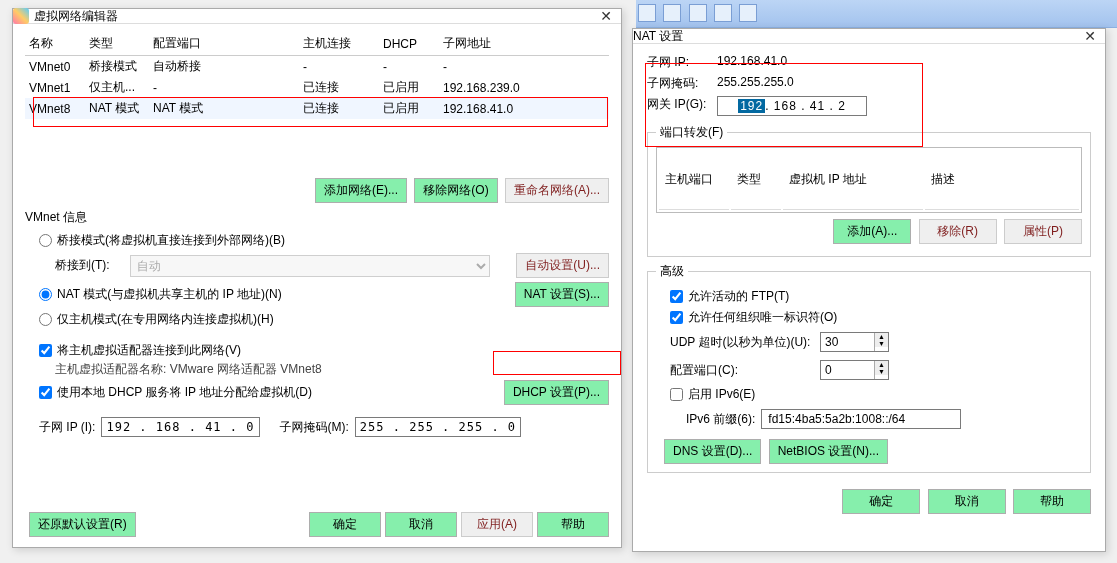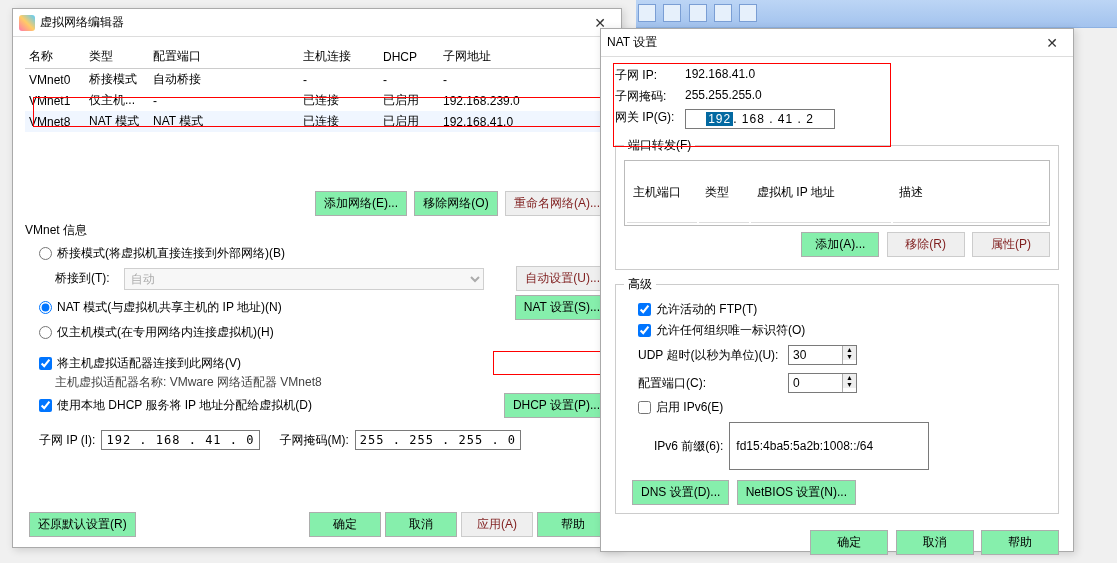--- a/index.html
+++ b/index.html
@@ -1,18 +1,18 @@
 <!DOCTYPE html>
 <html><head>
 <meta charset="utf-8">
 <style>
   * { box-sizing: border-box; margin: 0; padding: 0; font-family: "Microsoft YaHei", "Segoe UI", Tahoma, sans-serif; font-size: 12px; }
   body { background: #f0f0f0; width: 1117px; height: 563px; position: relative; overflow: hidden; }
   .window { position: absolute; background: #fff; border: 1px solid #aaa; box-shadow: 2px 2px 8px rgba(0,0,0,0.15); }
-  .titlebar { height: 28px; display: flex; align-items: center; padding: 0 6px; border-bottom: 1px solid #ddd; }
+  .titlebar { height: 15px; display: flex; align-items: center; padding: 0 0; border-bottom: 1px solid #ddd; }
   .titlebar .title { flex: 1; }
   .titlebar .close { width: 30px; text-align: center; cursor: pointer; font-size: 14px; color: #333; }
 
   
   .win-left { left: 12px; top: 8px; width: 610px; height: 540px; }
   .table-wrap { padding: 8px 12px 0; }
   table.net { width: 100%; border-collapse: collapse; table-layout: fixed;}
   table.net th { text-align: left; font-weight: normal; padding: 3px 4px; border-bottom: 1px solid #ccc; background:#fff;}
   table.net td { padding: 2px 4px; }
   tr.sel { background: #f0f6ff; }
@@ -27,34 +27,34 @@
   .radio-row input, .check-row input { margin-right: 5px; }
   .rightbtn { margin-left: auto; }
   .indent { padding-left: 30px; color:#444;}
   .ipbox { display:inline-block; border:1px solid #7a7a7a; padding:2px 4px; min-width:130px; text-align:center; font-family:Consolas,monospace; letter-spacing:1px; background:#fff;}
   select.combo { border:1px solid #bbb; padding:2px; min-width:360px; background:#f5f5f5; color:#888;}
   .footbtns { position:absolute; bottom:10px; left:0; right:0; padding:0 12px; display:flex; align-items:center;}
   .footbtns .btn{min-width:72px;}
   .redbox2 { position:absolute; border:1px solid red; left:480px; top:342px; width:128px; height:24px; pointer-events:none;}
 
   
-  .win-right { left: 600px; top: 28px; width: 474px; height: 524px; }
+  .win-right { left: 632px; top: 28px; width: 474px; height: 524px; }
   .win-right .body { padding: 8px 14px; }
   .kv { display:flex; padding:2px 0;}
   .kv .k{width:70px;}
   .redbox3 { position:absolute; border:1px solid red; left:12px; top:34px; width:278px; height:84px; pointer-events:none;}
   fieldset.grp { border:1px solid #ccc; margin:6px 0; padding:6px 8px 8px;}
   fieldset.grp > legend{ padding:0 4px; color:#000;}
   .porttable{border:1px solid #bbb; height:66px; width:100%; background:#fff;}
   .porttable th{font-weight:normal; text-align:left; padding:3px 6px; border-bottom:1px solid #ddd;}
   .spin{display:inline-flex; border:1px solid #7a7a7a;}
   .spin input{border:none; width:48px; padding:2px 4px; text-align:left;}
   .spin .arrows{width:14px; display:flex; flex-direction:column; border-left:1px solid #aaa;}
   .spin .arrows span{font-size:7px; line-height:7px; text-align:center; cursor:pointer; background:#eee;}
-  .txt{border:1px solid #7a7a7a; padding:16px 6px; width:200px;}
+  .txt{border:1px solid #7a7a7a; padding:2px 6px; width:200px;}
   .toolbar-bg{position:absolute; left:636px; right:0; top:0; height:28px; background:linear-gradient(#bcd5f5,#a3c3ee); border-bottom:1px solid #8db1e2;}
   .toolbar-bg .tb-ico{display:inline-block;width:18px;height:18px;border:1px solid #7a9ed4;margin:4px 2px;background:#e6f0fb;}
   
   .appico{display:inline-block;width:16px;height:16px;background:linear-gradient(45deg,#f7a,#fc6,#5cf);border-radius:3px;margin-right:5px;}
 </style>
 </head>
 <body>
 
 <div class="toolbar-bg">
   <span class="tb-ico"></span>
@@ -118,21 +118,21 @@
     <span class="btn">移除网络(O)</span>
     <span class="btn disabled">重命名网络(A)...</span>
   </div>
   <div class="grouplabel">VMnet 信息</div>
   <fieldset>
     <div class="radio-row">
       <input type="radio" name="mode" style="">
       <span>桥接模式(将虚拟机直接连接到外部网络)(B)</span>
     </div>
     <div class="radio-row" style="padding-left:30px;">
-      <span style="margin-right:14px;">桥接到(T):</span>
+      <span style="margin-right:20px;">桥接到(T):</span>
       <select class="combo" disabled=""><option>自动</option></select>
       <span class="btn disabled rightbtn">自动设置(U)...</span>
     </div>
     <div class="radio-row">
       <input type="radio" name="mode" checked="" style="">
       <span>NAT 模式(与虚拟机共享主机的 IP 地址)(N)</span>
       <span class="btn rightbtn">NAT 设置(S)...</span>
     </div>
     <div class="radio-row">
       <input type="radio" name="mode" style="">

